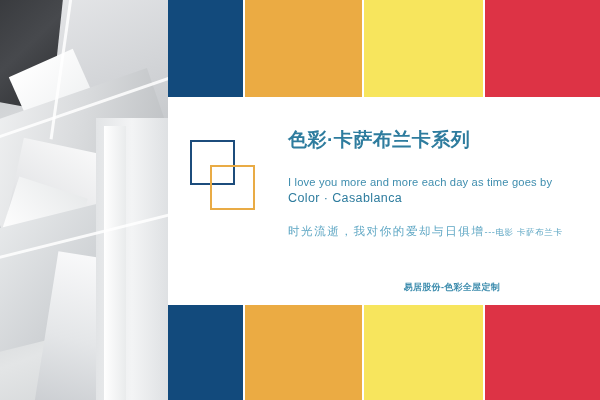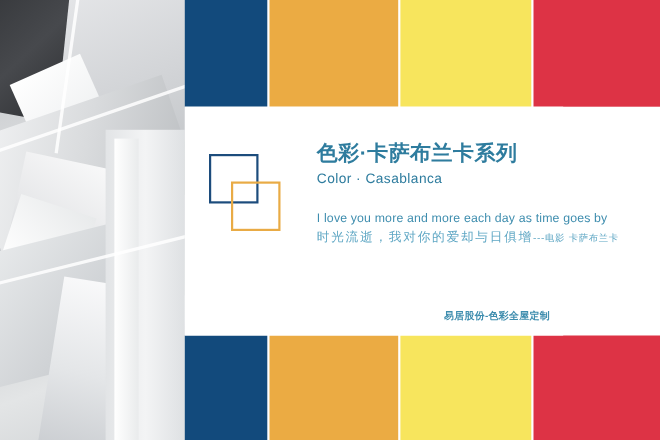--- a/index.html
+++ b/index.html
@@ -87,20 +87,21 @@
     margin-top:24px; font-size:11.2px; color:#3E8DAE;
     letter-spacing:.15px; white-space:nowrap;
   }
   #quote-zh-row {
     margin-top:3px; display:flex; align-items:baseline;
     white-space:nowrap;
   }
   #quote-zh {
     font-size:11.5px; color:#5FA7C4; letter-spacing:1.6px;
     font-family:"DejaVu Sans",sans-serif;
+    margin-top:16px;
   }
   #quote-src {
     font-size:8.5px; color:#5FA7C4; margin-left:0;
     letter-spacing:.6px; font-family:"DejaVu Sans",sans-serif;
   }
   #tagline {
     position:absolute; right:12px; top:184px;
     font-size:9px; font-weight:700; color:#3E8DAE;
     letter-spacing:.3px; white-space:nowrap;
     font-family:Liberation Sans, sans-serif;
@@ -140,22 +141,22 @@
 
   <div id="panel">
 
     <div id="mark">
       <div class="sq sq-blue"></div>
       <div class="sq sq-orange"></div>
     </div>
 
     <div id="text">
       <div id="title">色彩·卡萨布兰卡系列</div>
+      <div id="quote-en">I love you more and more each day as time goes by</div>
       <div id="subtitle">Color · Casablanca</div>
-      <div id="quote-en">I love you more and more each day as time goes by</div>
       <div id="quote-zh-row">
         <span id="quote-zh">时光流逝，我对你的爱却与日俱增</span>
         <span id="quote-src">---电影 卡萨布兰卡</span>
       </div>
     </div>
 
     <div id="tagline">易居股份-色彩全屋定制</div>
   </div>
 
 </div>

